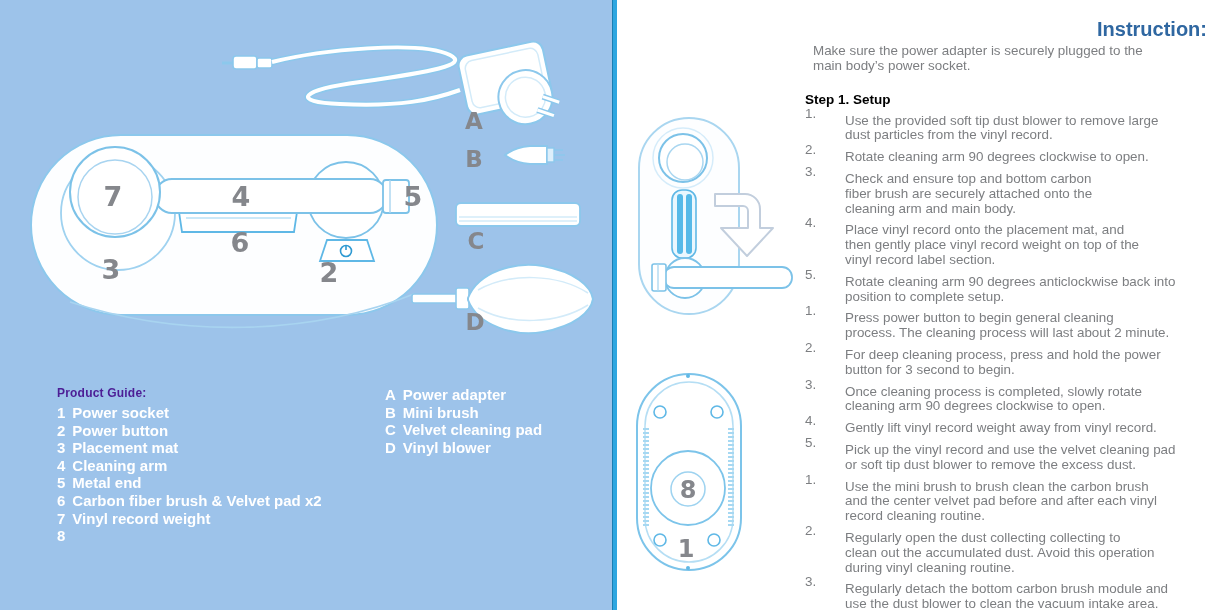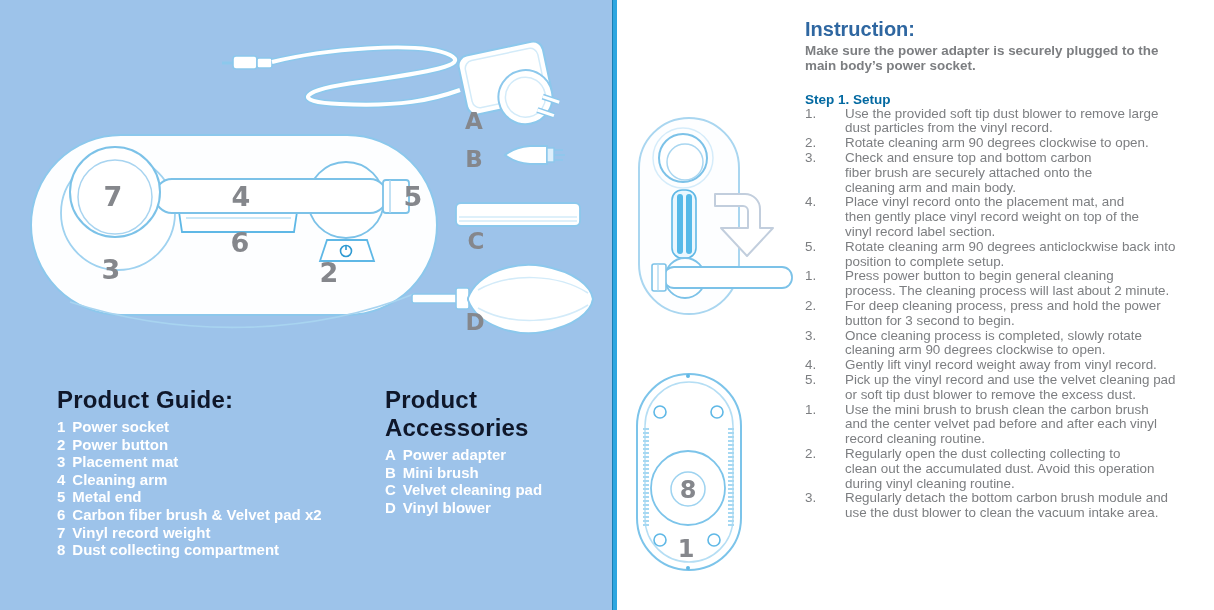--- a/index.html
+++ b/index.html
@@ -9,34 +9,34 @@
   .left-panel{position:absolute;left:0;top:0;width:612px;height:610px;background:#9dc3ea;}
   .left-panel svg{position:absolute;left:0;top:0;}
   .divider{position:absolute;left:612px;top:0;width:5px;height:610px;background:#2ea6e0;border-left:1px solid #1a7fb5;}
   
   .plabel{position:absolute;transform:translate(-50%,-50%);font-weight:bold;color:#85878c;
           font-family:"DejaVu Sans",sans-serif;font-size:27px;line-height:1;}
   .plabel.letter{font-size:23px;}
   .plabel.small{font-size:24px;}
   
   .text-block{position:absolute;color:#ffffff;font-weight:bold;}
-  .text-block h2{margin:0 0 4px 0;font-size:24px;color:#0f172a;letter-spacing:.2px;}
+  .text-block h2{margin:0 0 4px 0;font-size:12px;color:#4c1d95;letter-spacing:.2px;}
   .tb-item{font-size:15px;line-height:17.6px;display:flex;}
   .tb-num{flex:0 0 auto;margin-right:7px;}
   
   .right-panel{position:absolute;left:617px;top:0;width:597px;height:610px;background:#ffffff;}
   .right-panel svg{position:absolute;}
   .instructions{position:absolute;left:188px;top:18px;width:402px;color:#7c7e81;
                 font-size:13.4px;line-height:14.8px;}
-  .instructions h1{margin:0 0 4px 0;font-size:20px;line-height:22px;color:#2f67a1;}
-  .intro{white-space:pre-line;margin:0 0 18px 0;font-weight:bold;}
-  .step h3{margin:11px 0 0 0;font-size:13.5px;line-height:15px;color:#0369a1;}
+  .instructions h1{margin:0 0 4px 0;font-size:20px;line-height:22px;color:#2f67a1;text-align:right;}
+  .intro{white-space:pre-line;margin:0 0 18px 8px;}
+  .step h3{margin:11px 0 0 0;font-size:13.5px;line-height:15px;color:#000000;}
   .step-item{display:flex;}
   .step-num{flex:0 0 40px;}
-  .step-text{flex:1;white-space:pre-line;}
+  .step-text{flex:1;white-space:pre-line;margin-top:7px;}
 </style>
 </head>
 <body>
 
 <div class="canvas">
 
   <div class="left-panel">
 
     <svg width="612" height="610" viewBox="0 0 612 610">
 
@@ -142,26 +142,24 @@
       <div class="tb-item">
           <span class="tb-num">6</span>
           <span>Carbon fiber brush &amp; Velvet pad x2</span>
         </div>
       <div class="tb-item">
           <span class="tb-num">7</span>
           <span>Vinyl record weight</span>
         </div>
       <div class="tb-item">
           <span class="tb-num">8</span>
-          <span>Dust collecting compartment</span>
         </div>
     </div>
 
     <div class="text-block" style="left:385px;top:386px">
-      <h2>Product Accessories</h2>
       <div class="tb-item">
           <span class="tb-num">A</span>
           <span>Power adapter</span>
         </div>
       <div class="tb-item">
           <span class="tb-num">B</span>
           <span>Mini brush</span>
         </div>
       <div class="tb-item">
           <span class="tb-num">C</span>

